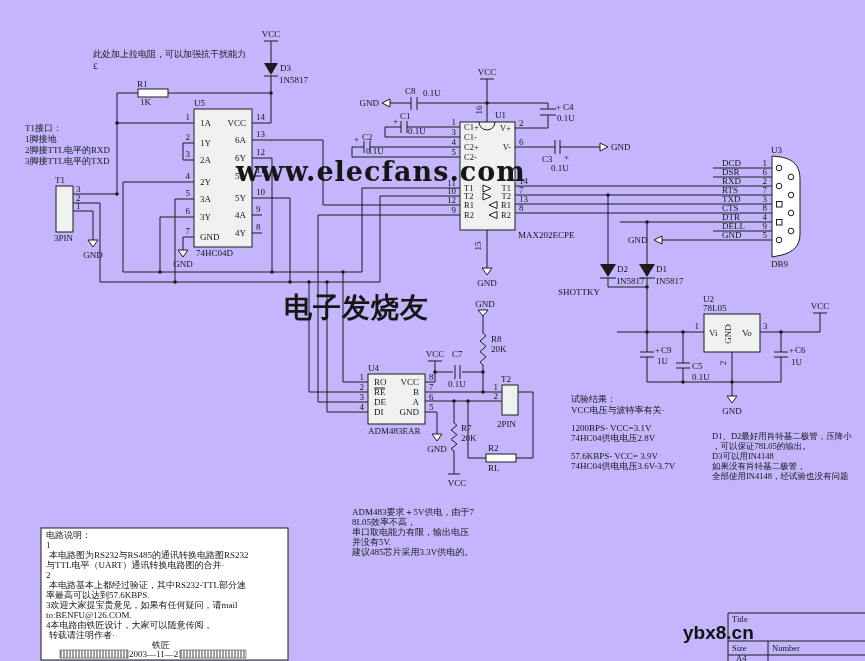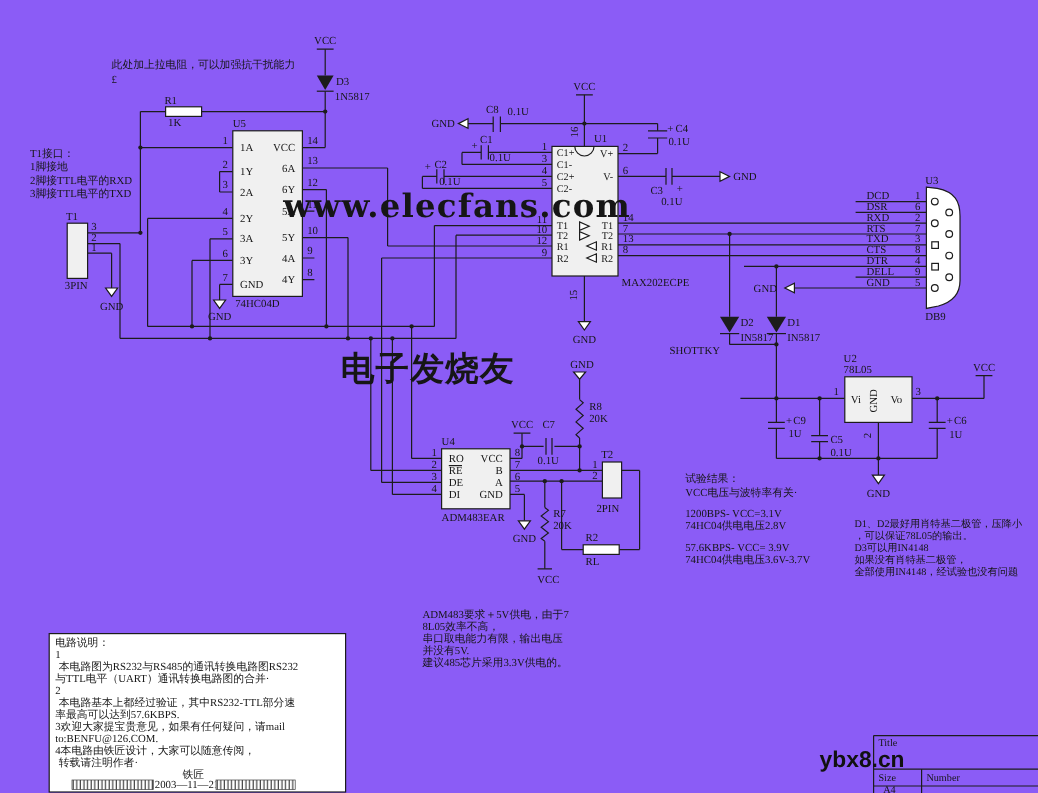--- a/index.html
+++ b/index.html
@@ -1,16 +1,16 @@
 <!DOCTYPE html>
 <html><head>
 <meta charset="utf-8">
 <style>
   html,body{margin:0;padding:0;background:#fff;}
-  .stage{position:relative;width:865px;height:661px;background:#8b5cf6;overflow:hidden;}
+  .stage{position:relative;width:865px;height:661px;background:#c4b5fd;overflow:hidden;}
   svg{position:absolute;left:0;top:0;}
   svg text{font-family:"Liberation Serif","DejaVu Serif",serif;fill:#161616;font-size:9px;}
   .t8{font-size:8.5px;}
   .mid{text-anchor:middle;}
   .end{text-anchor:end;}
   .w{stroke:#1c1c1c;stroke-width:1;fill:none;}
   .box{fill:#f0f0f0;stroke:#1c1c1c;stroke-width:1;}
   .open{fill:#ffffff;stroke:#1c1c1c;stroke-width:1;}
   .solid{fill:#1c1c1c;stroke:none;}
   .dot{fill:#1c1c1c;}

